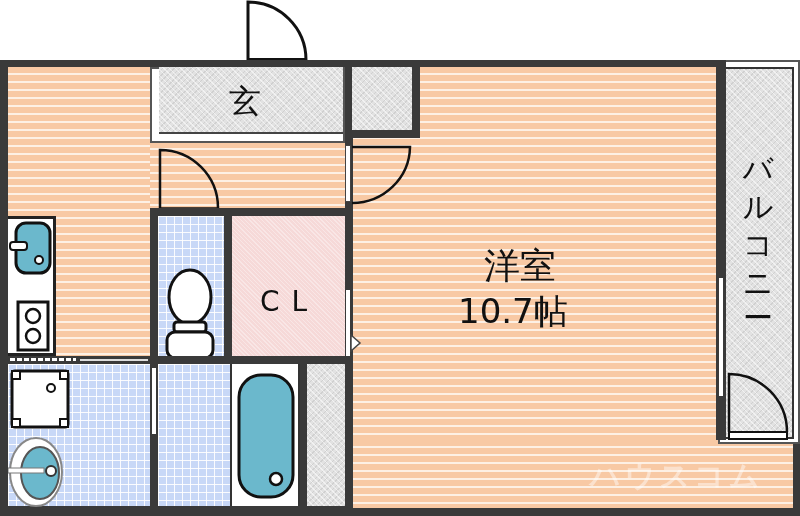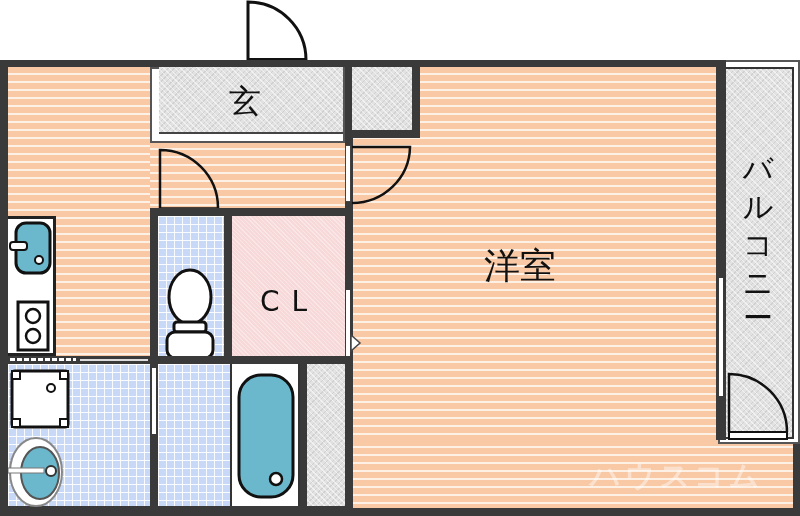--- a/index.html
+++ b/index.html
@@ -109,20 +109,21 @@
 
   <div class="abs" style="left:230px;top:364px;width:70px;height:142px;background:#fff;border-left:2px solid #333;border-right:2px solid #333;"></div>
   <svg class="abs" style="left:236px;top:372px;" width="60" height="128" viewBox="0 0 60 128">
     <rect x="3" y="3" width="54" height="122" rx="22" fill="#6bb8cc" stroke="#111" stroke-width="3"></rect>
     <circle cx="40" cy="107" r="6" fill="#fff" stroke="#111" stroke-width="2.5"></circle>
   </svg>
   <div class="abs wall" style="left:300px;top:364px;width:7px;height:144px;"></div>
   <div class="abs tile-gray" style="left:307px;top:364px;width:38px;height:142px;"></div>
 
   <span class="label" style="left:484px;top:248px;font-size:36px;">洋室</span>
+  <span class="label" style="left:458px;top:294px;font-size:34px;">10.7帖</span>
 
   <div class="abs" style="left:718px;top:60px;width:82px;height:384px;background:#fff;border:2px solid #555;"></div>
   <div class="abs tile-gray" style="left:724px;top:67px;width:70px;height:372px;border:2px solid #333;"></div>
   <div class="abs wall" style="left:716px;top:60px;width:10px;height:380px;"></div>
   <div class="abs" style="left:719px;top:278px;width:4px;height:118px;background:#fff;"></div>
   <div class="abs" style="left:738px;top:150px;width:40px;text-align:center;">
     <div class="label" style="position:relative;font-size:30px;line-height:38px;">バ</div>
     <div class="label" style="position:relative;font-size:30px;line-height:38px;">ル</div>
     <div class="label" style="position:relative;font-size:30px;line-height:38px;">コ</div>
     <div class="label" style="position:relative;font-size:30px;line-height:38px;">ニ</div>

